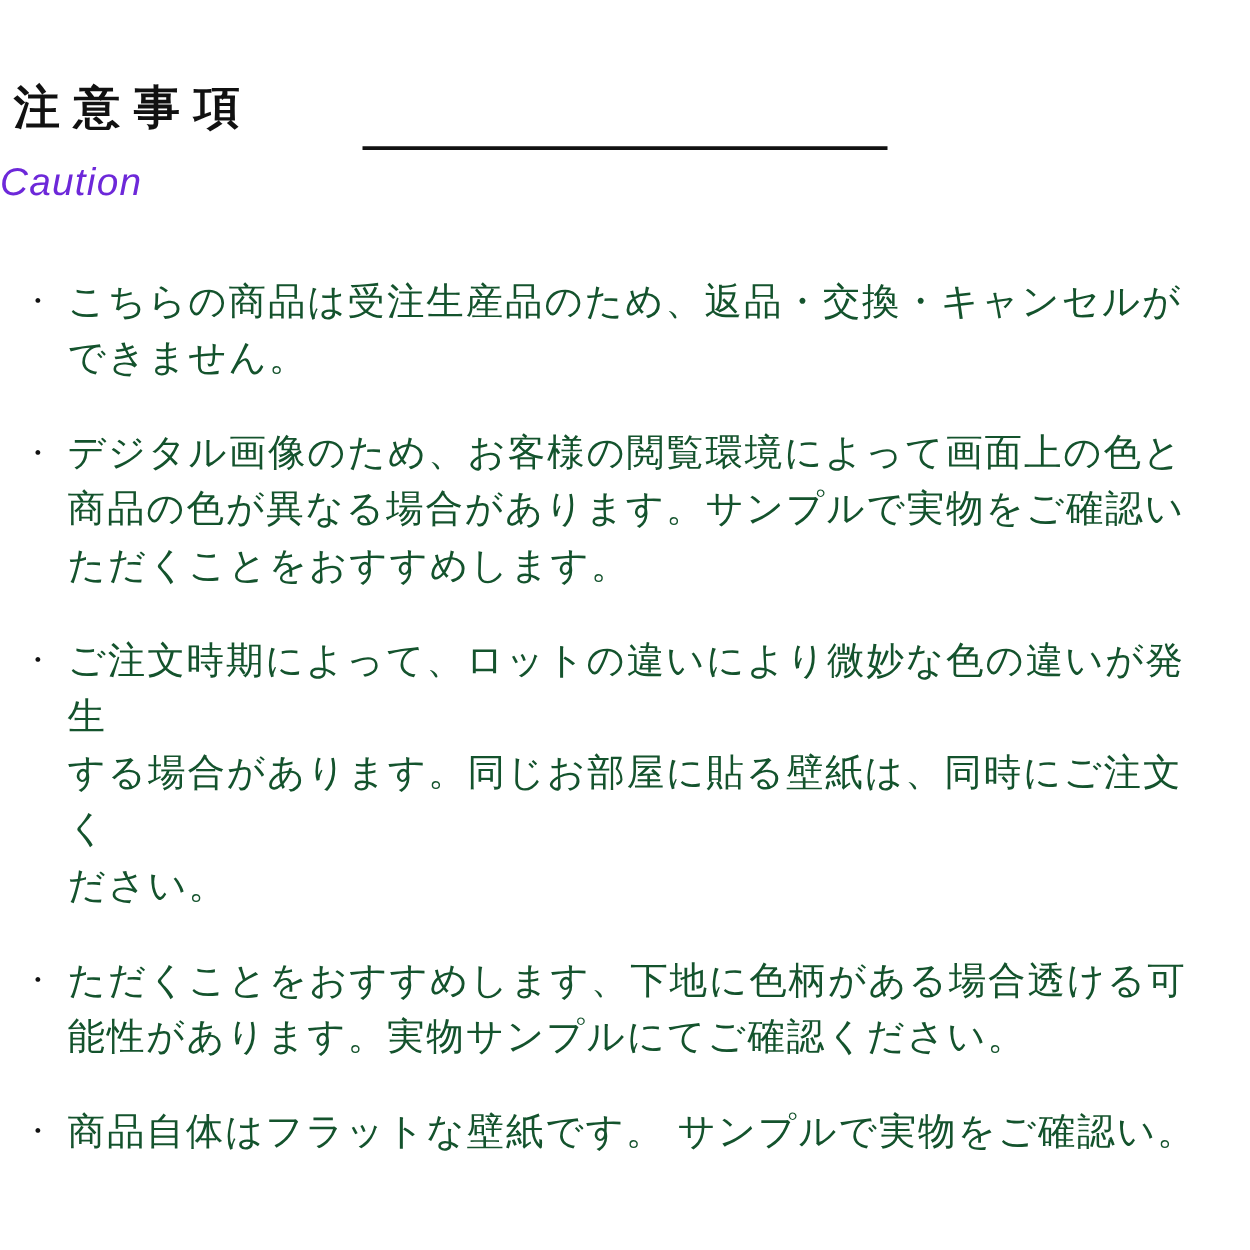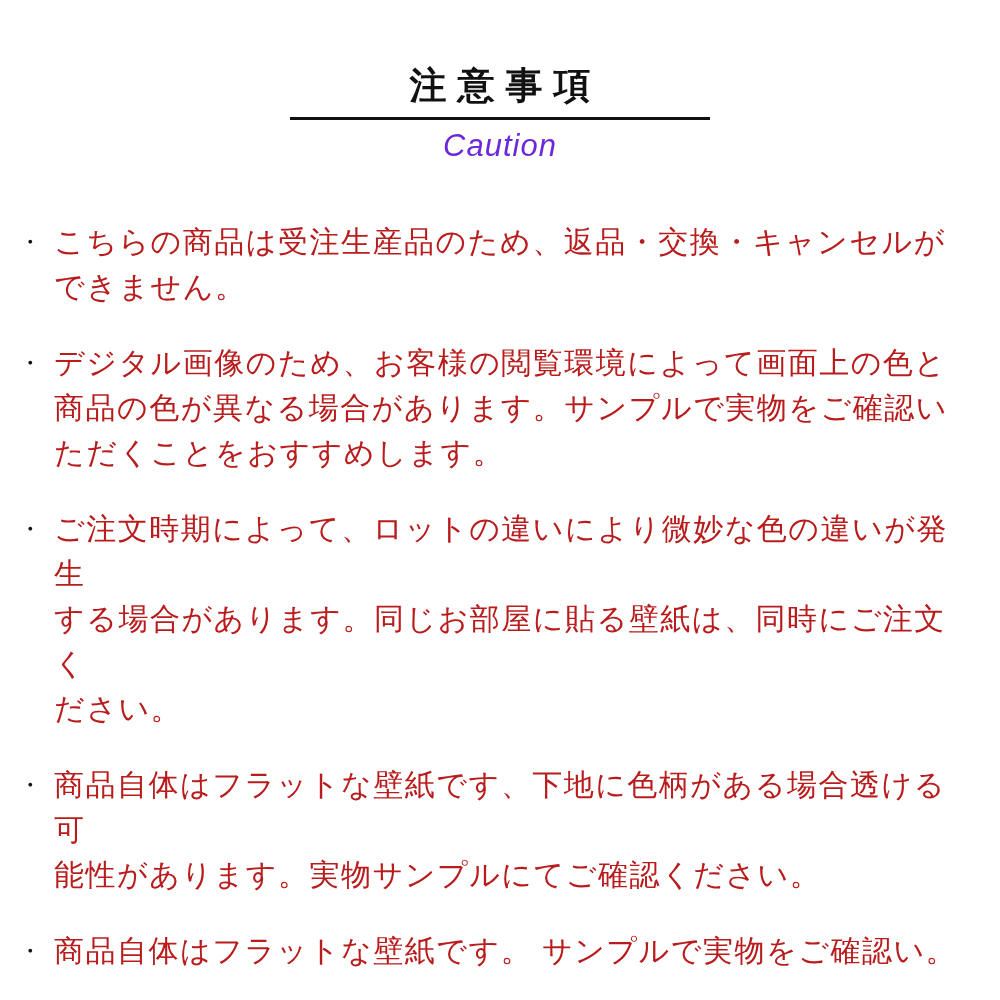--- a/index.html
+++ b/index.html
@@ -15,21 +15,20 @@
     height: 1000px;
     background: #ffffff;
     color: #111111;
     font-family: "Liberation Sans", "DejaVu Sans", sans-serif;
     overflow: hidden;
   }
 
   
   .header {
     padding-top: 64px;
-    text-align: center;
   }
 
   .title {
     font-size: 37px;
     font-weight: bold;
     letter-spacing: 11px;
     text-indent: 11px; 
     line-height: 1.2;
     color: #111111;
   }
@@ -75,21 +74,21 @@
     color: #111111;
     user-select: none;
   }
 
   .note-text {
     flex: 1;
     font-size: 30px;
     line-height: 45px;
     letter-spacing: 1.5px;
     white-space: pre-line; 
-    color: #b91c1c;
+    color: #14532d;
   }
 </style>
 </head>
 <body>
 
 <div class="page">
 
   <div class="header">
     <h1 class="title">注意事項</h1>
     <div class="title-underline"></div>
@@ -113,21 +112,21 @@
 
     <div class="note">
       <span class="marker">・</span>
       <p class="note-text">ご注文時期によって、ロットの違いにより微妙な色の違いが発生
 する場合があります。同じお部屋に貼る壁紙は、同時にご注文く
 ださい。</p>
     </div>
 
     <div class="note">
       <span class="marker">・</span>
-      <p class="note-text">商品自体はフラットな壁紙です、下地に色柄がある場合透ける可
+      <p class="note-text">ただくことをおすすめします、下地に色柄がある場合透ける可
 能性があります。実物サンプルにてご確認ください。</p>
     </div>
 
     <div class="note">
       <span class="marker">・</span>
       <p class="note-text">商品自体はフラットな壁紙です。 サンプルで実物をご確認い。</p>
     </div>
 
   </div>
 

